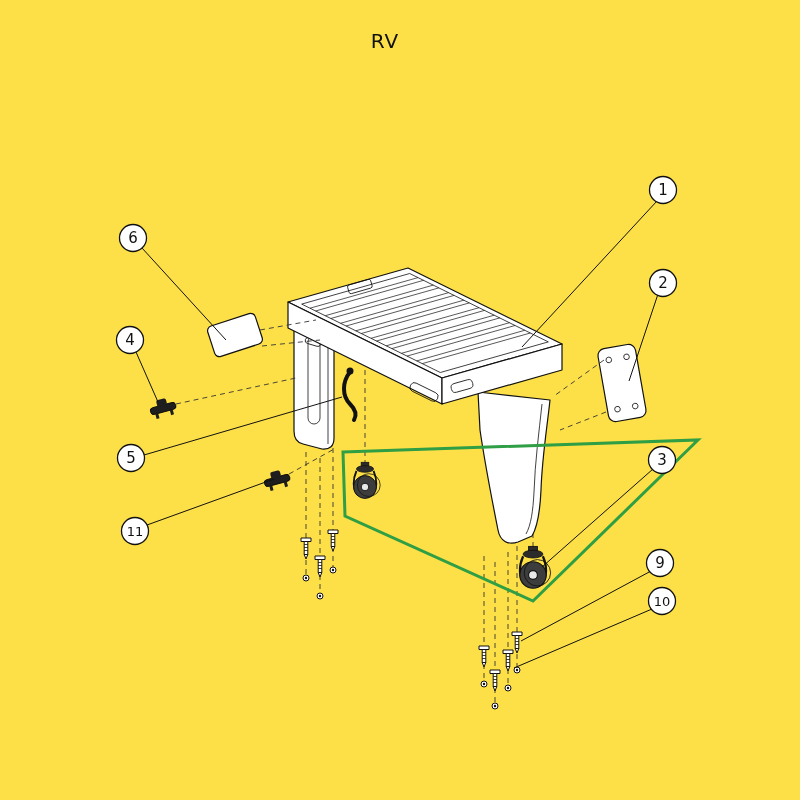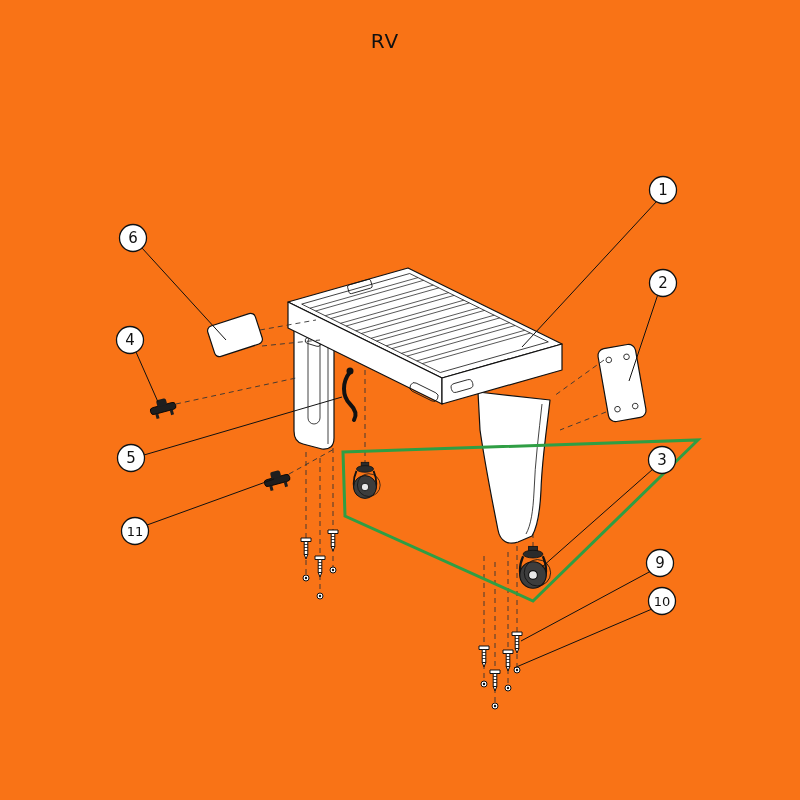--- a/index.html
+++ b/index.html
@@ -1,20 +1,20 @@
 <!DOCTYPE html>
 <html><head>
 <meta charset="utf-8">
 <style>
   html, body { margin: 0; padding: 0; background: #ffffff; }
   .stage {
     position: relative;
     width: 800px;
     height: 800px;
-    background: #f97316;
+    background: #fde047;
     font-family: "DejaVu Sans", "Liberation Sans", sans-serif;
     overflow: hidden;
   }
   svg { display: block; }
   .outline { fill: #ffffff; stroke: #111111; stroke-width: 1.2; stroke-linejoin: round; }
   .thin    { fill: none;    stroke: #111111; stroke-width: 0.8; }
   .slats   { fill: none;    stroke: #111111; stroke-width: 0.7; }
   .dash    { fill: none;    stroke: #333333; stroke-width: 0.9; stroke-dasharray: 5 4; }
   .leader  { fill: none;    stroke: #111111; stroke-width: 1; }
   .callout-circle { fill: #ffffff; stroke: #111111; stroke-width: 1.3; }

